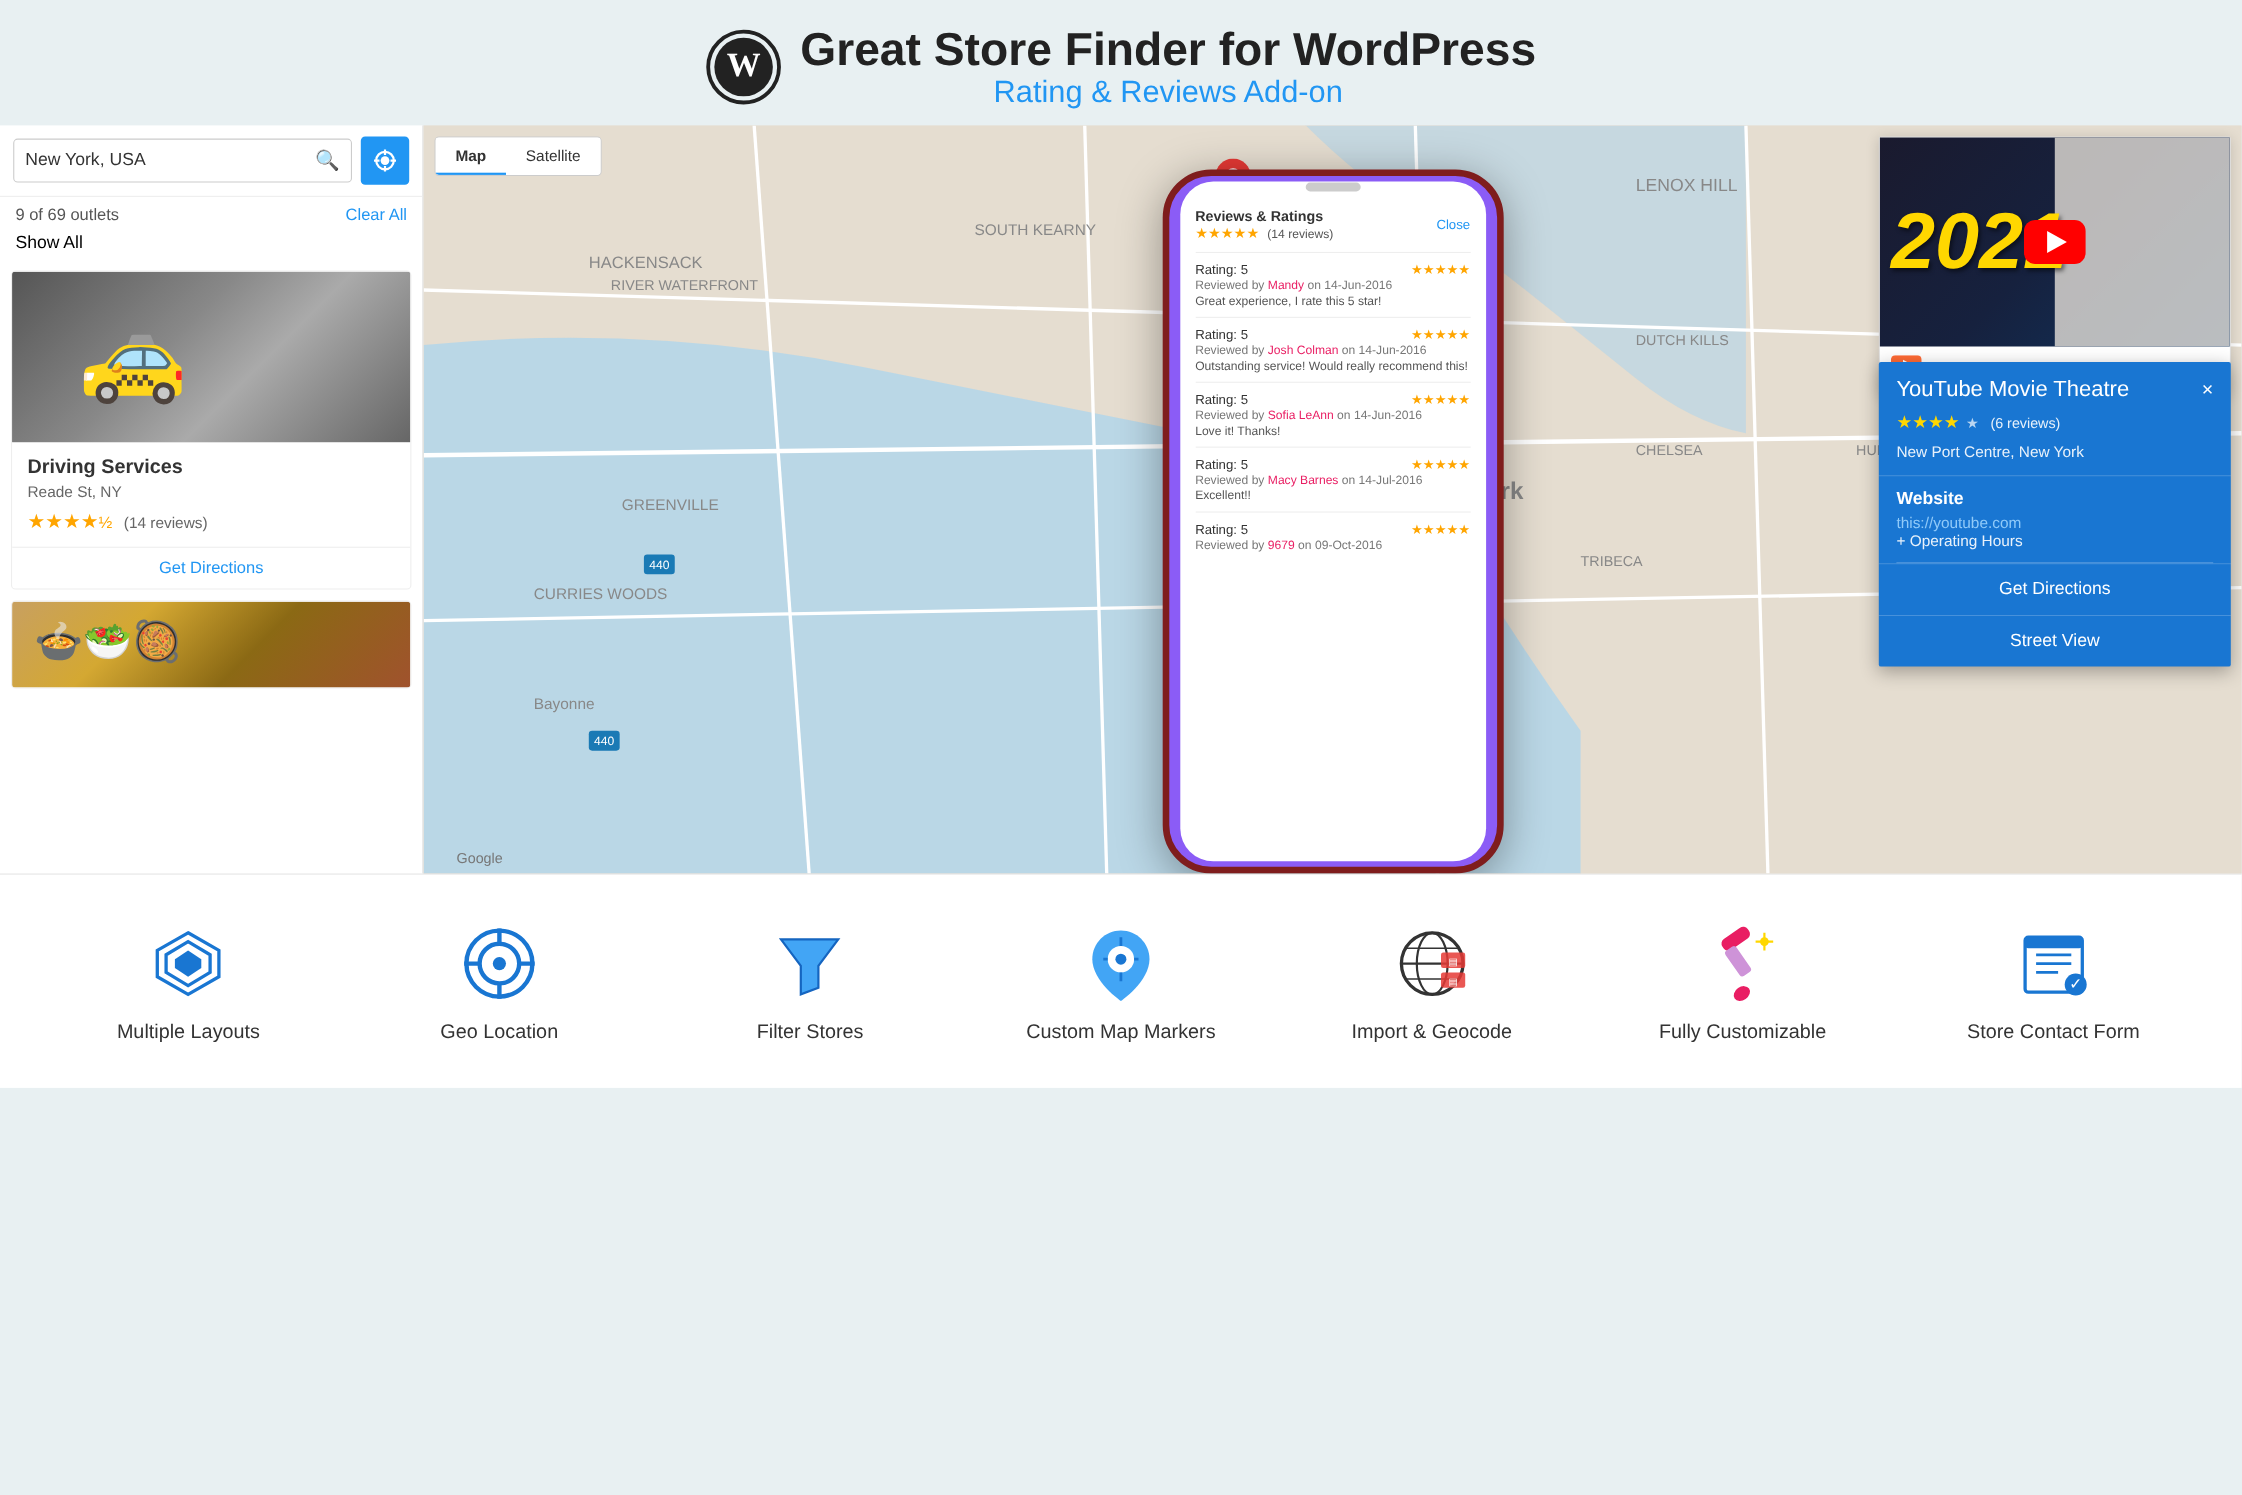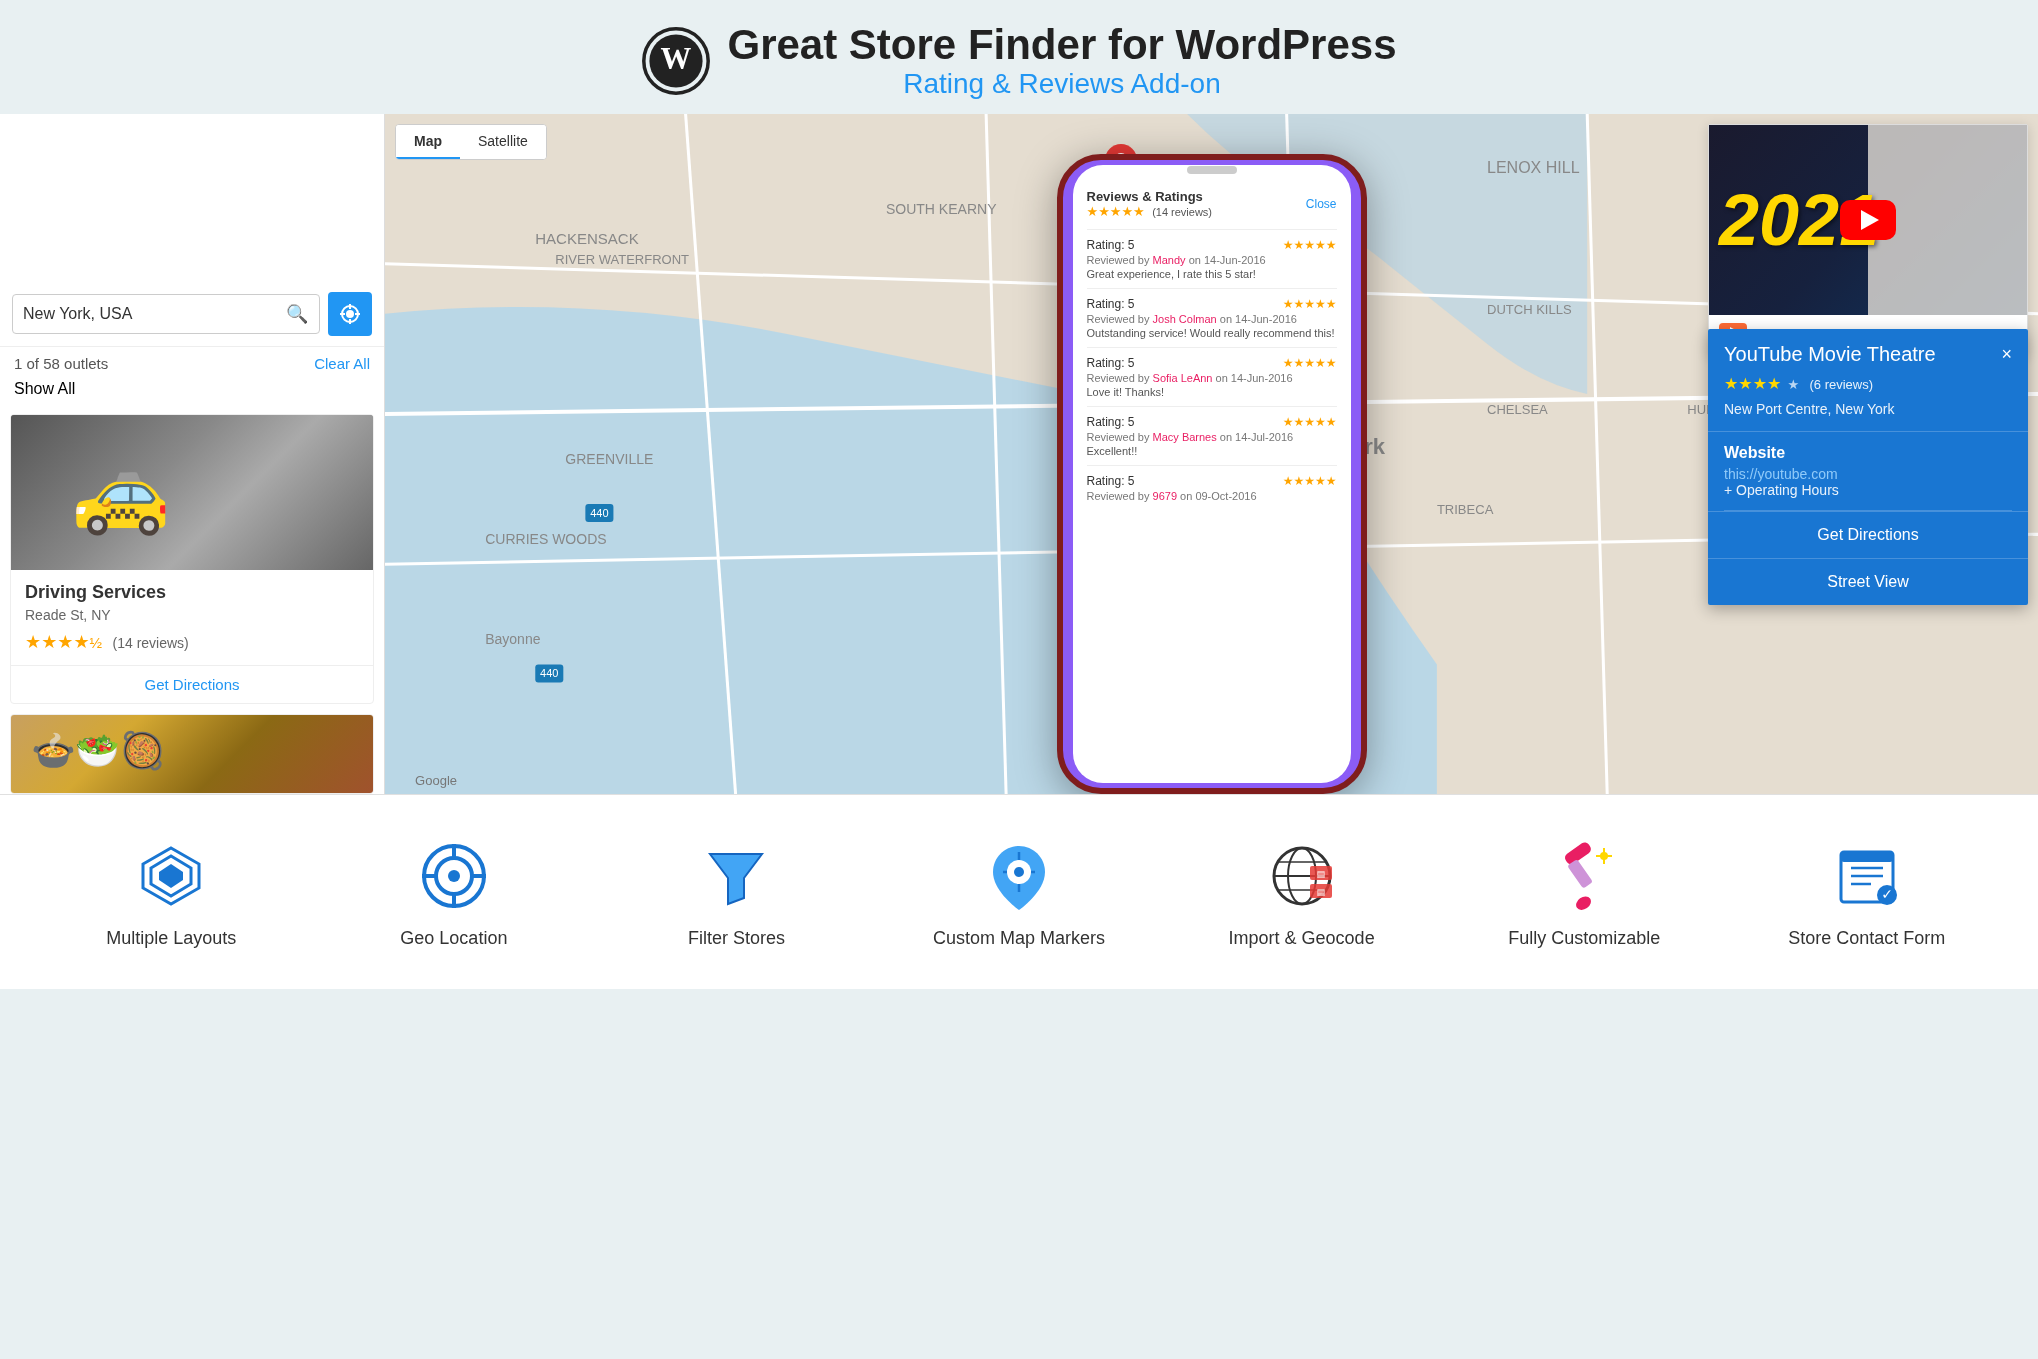--- a/index.html
+++ b/index.html
@@ -49,21 +49,20 @@
 
     
     .sidebar {
       width: 385px;
       background: #fff;
       border-right: 1px solid #ddd;
       flex-shrink: 0;
       overflow: hidden;
       display: flex;
       flex-direction: column;
-      justify-content: flex-end;
     }
     .search-bar {
       display: flex;
       align-items: center;
       padding: 10px 12px;
       border-bottom: 1px solid #eee;
       gap: 8px;
     }
     .search-input-wrap {
       flex: 1;
@@ -495,21 +494,21 @@
           <line x1="12" y1="2" x2="12" y2="7" stroke="white" stroke-width="2"></line>
           <line x1="12" y1="17" x2="12" y2="22" stroke="white" stroke-width="2"></line>
           <line x1="2" y1="12" x2="7" y2="12" stroke="white" stroke-width="2"></line>
           <line x1="17" y1="12" x2="22" y2="12" stroke="white" stroke-width="2"></line>
           <circle cx="12" cy="12" r="8" fill="none" stroke="white" stroke-width="2"></circle>
         </svg>
       </div>
     </div>
 
     <div class="store-count-row">
-      <span class="store-count">1 of 58 outlets</span>
+      <span class="store-count">9 of 69 outlets</span>
       <span class="clear-all">Clear All</span>
     </div>
     <a class="show-all">Show All</a>
 
 
     <div class="store-card">
       <div class="store-card-img">
         <div class="taxi-img"></div>
       </div>
       <div class="store-card-body">

